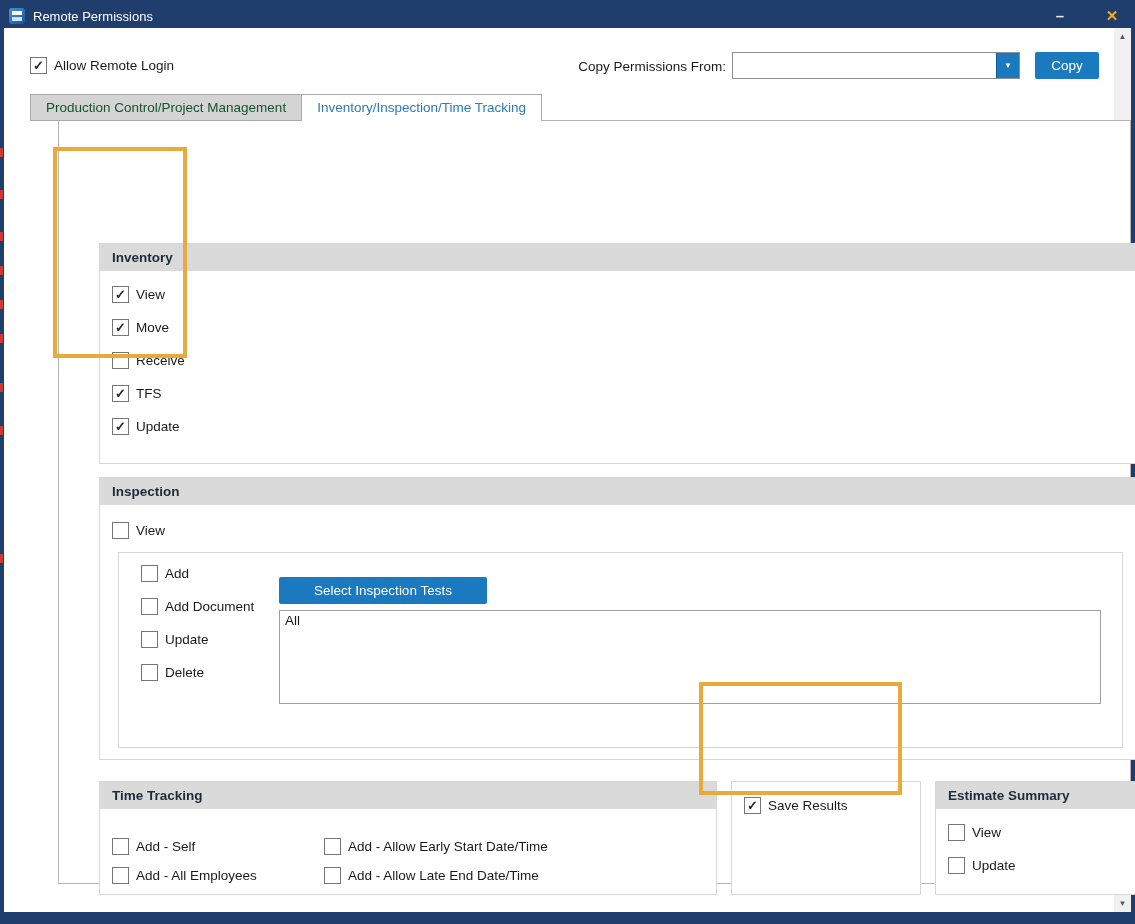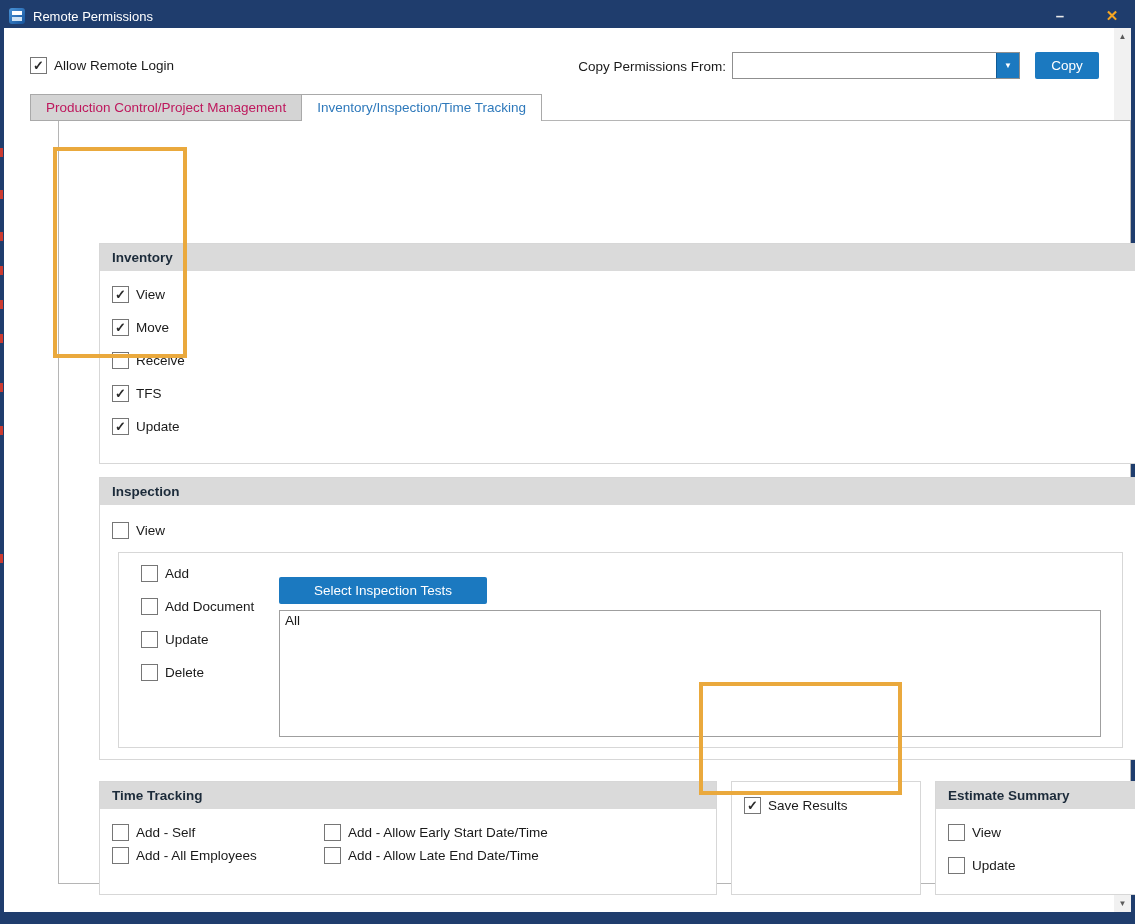--- a/index.html
+++ b/index.html
@@ -34,42 +34,42 @@
   .copy-combo { position:absolute; left:728px; top:24px; width:288px; height:27px; border:1px solid #8f8f8f; background:#fff; display:flex; }
   .copy-combo input { flex:1; border:none; outline:none; font:inherit; padding:0 6px; background:transparent; }
   .combo-arrow { width:23px; height:100%; background:#1b79c0; border-left:1px solid #0f5a96; color:#fff;
                  display:flex; align-items:center; justify-content:center; font-size:8px; cursor:pointer; }
   .btn-blue { background:#1b79c0; color:#fff; border:none; border-radius:2px; font:inherit; cursor:pointer; }
   .copy-btn { position:absolute; left:1031px; top:24px; width:64px; height:27px; }
 
   
   .tabs { position:absolute; left:26px; top:66px; display:flex; z-index:3; }
   .tab { height:27px; line-height:26px; padding:0 15px; border:1px solid #a9a9a9; white-space:nowrap; cursor:pointer; }
-  .tab.inactive { background:#d4d4d4; color:#be185d; border-bottom:1px solid #a9a9a9; }
+  .tab.inactive { background:#d4d4d4; color:#14532d; border-bottom:1px solid #a9a9a9; }
   .tab.active { background:#ffffff; color:#2e79bb; border-bottom:none; margin-left:-1px; }
   .panel { position:absolute; left:26px; top:92px; width:1073px; height:764px; background:#fff; border:1px solid #b5b5b5; z-index:1;margin-left:28px; }
 
   
   .group { position:absolute; background:#fff; border:1px solid #d7d7d7; }
   .group-header { height:27px; line-height:27px; background:#dadada; padding-left:12px; font-weight:bold; color:#1c2b3a; }
   .cb-col { display:flex; flex-direction:column; gap:16px; padding:15px 12px; }
   .cb-grid { display:grid; grid-auto-flow:column; grid-template-rows:repeat(2,17px); grid-template-columns:212px auto;
-             row-gap:6px; padding:15px 12px; }
+             row-gap:12px; padding:29px 12px; }
 
   .g-inventory { left:40px; top:122px; width:1045px; height:221px; }
   .g-inspection { left:40px; top:356px; width:1045px; height:283px; }
   .g-time { left:40px; top:660px; width:618px; height:114px; }
   .g-nesting { left:672px; top:660px; width:190px; height:114px; }
   .g-estimate { left:876px; top:660px; width:207px; height:114px; }
 
   .inspection-view-row { margin:17px 0 0 12px; }
   .inner-panel { position:absolute; left:18px; top:74px; width:1005px; height:196px; border:1px solid #d7d7d7; background:#fff; }
   .inner-panel .cb-col { position:absolute; left:10px; top:12px; padding:0 0 0 12px; }
   .select-tests-btn { position:absolute; left:160px; top:24px; width:208px; height:27px; }
-  .listbox { position:absolute; left:160px; top:57px; width:822px; height:127px; border:1px solid #9f9f9f; background:#fff; overflow:auto; }
+  .listbox { position:absolute; left:160px; top:57px; width:822px; height:94px; border:1px solid #9f9f9f; background:#fff; overflow:auto; }
   .listbox-item { padding:2px 5px; cursor:default; }
 
   
   .hl { position:absolute; border:4px solid #eaa93d; background:transparent; z-index:6; pointer-events:none; }
   .hl-inventory { left:34px; top:118px; width:134px; height:211px; }
   .hl-nesting { left:666px; top:653px; width:203px; height:113px; }
 
   
   .scrollbar { position:absolute; left:1114px; top:28px; width:17px; height:884px; background:#f1f1f1; }
   .scroll-btn { position:absolute; left:0; width:17px; height:17px; color:#5a5a5a; font-size:8px;

